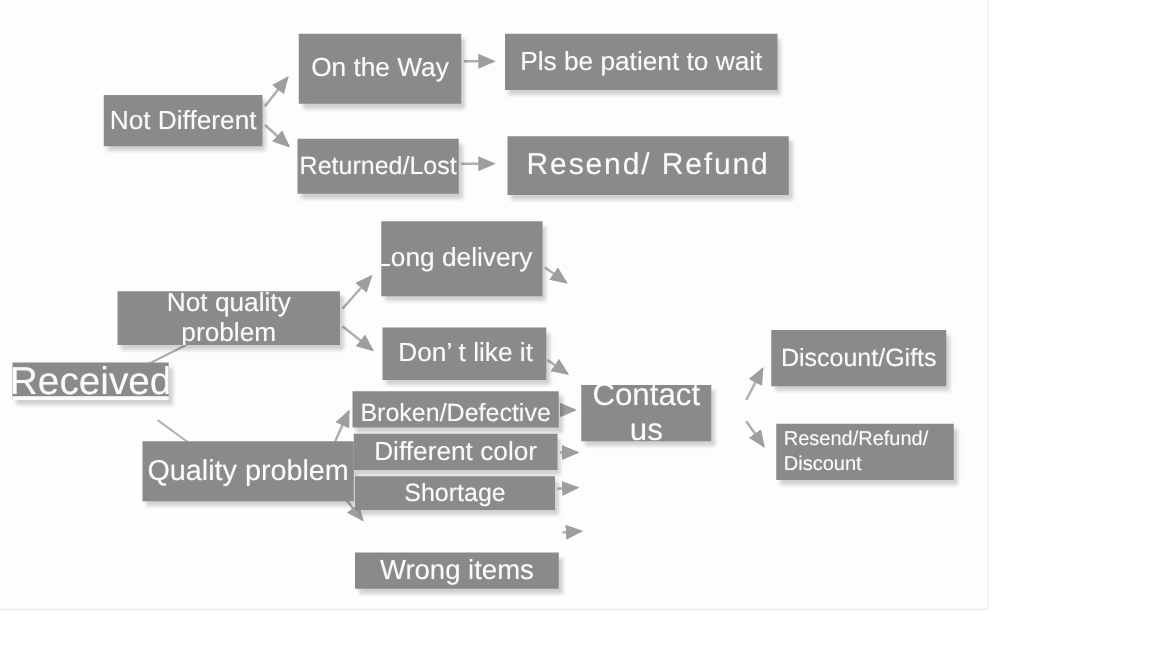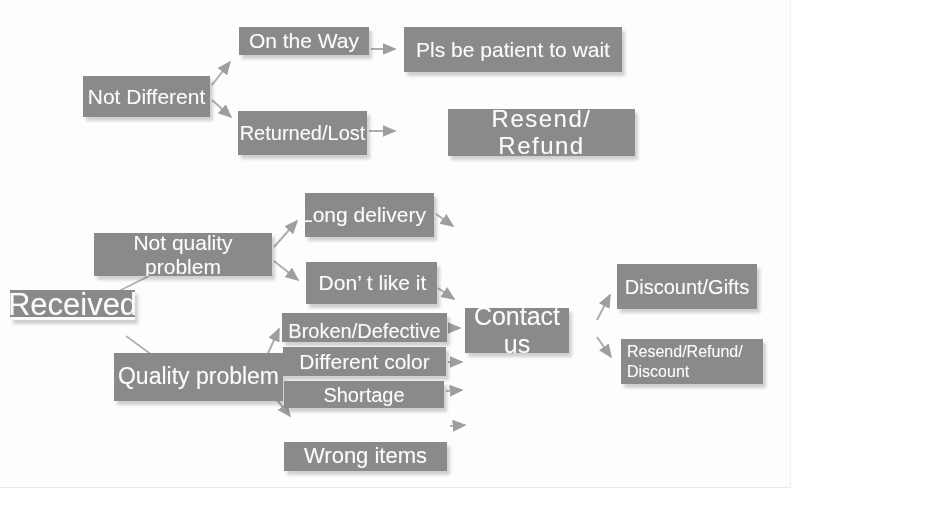--- a/index.html
+++ b/index.html
@@ -34,28 +34,28 @@
     align-items: center;
     justify-content: center;
     text-align: center;
     box-shadow: 3px 4px 3px rgba(0,0,0,0.18);
     overflow: hidden;
     line-height: 1.1;
     text-shadow: 0 0 1px rgba(255,255,255,0.35);
   }
   
   .n-not-received          { left: 83px;  top: 76px;  width: 127px; height: 41px; font-size: 21px; }
-  .n-on-the-way            { left: 239px; top: 27px;  width: 130px; height: 28px; font-size: 21px; }
+  .n-on-the-way            { left: 239px; top: 27px;  width: 130px; height: 56px; font-size: 21px; }
   .n-pls-be-patient        { left: 404px; top: 27px;  width: 218px; height: 45px; font-size: 21px; }
   .n-returned-lost         { left: 238px; top: 111px; width: 129px; height: 44px; font-size: 20px; }
-  .n-resend-refund         { left: 406px; top: 109px; width: 187px; height: 47px; font-size: 24px; letter-spacing: 1.5px; margin-left: 42px; }
+  .n-resend-refund         { left: 406px; top: 109px; width: 225px; height: 47px; font-size: 24px; letter-spacing: 1.5px; }
   .n-received              { left: 10px;  top: 290px; width: 125px; height: 30px; font-size: 31px; text-decoration: underline; }
   .n-not-quality-problem   { left: 94px;  top: 233px; width: 178px; height: 43px; font-size: 21px; justify-content: flex-end; }
   .n-quality-problem       { left: 94px;  top: 353px; width: 169px; height: 48px; font-size: 23px; margin-left: 20px; }
-  .n-long-delivery         { left: 305px; top: 193px; width: 129px; height: 44px; font-size: 21px; justify-content: flex-start; }
+  .n-long-delivery         { left: 305px; top: 177px; width: 129px; height: 60px; font-size: 21px; justify-content: flex-start; }
   .n-long-delivery span    { margin-left: -4px; white-space: nowrap; }
   .n-dont-like-it          { left: 306px; top: 262px; width: 131px; height: 42px; font-size: 21px; justify-content: center; }
   .n-dont-like-it span     { margin-left: 2px; white-space: nowrap; }
   .n-broken-defective      { left: 282px; top: 313px; width: 165px; height: 29px; font-size: 20px; align-items: flex-end; }
   .n-different-color       { left: 283px; top: 347px; width: 163px; height: 29px; font-size: 21px; }
   .n-shortage              { left: 284px; top: 381px; width: 160px; height: 27px; font-size: 20px; }
   .n-wrong-items           { left: 284px; top: 414px; width: 163px; height: 29px; font-size: 22px; margin-top: 28px; }
   .n-contact-us            { left: 465px; top: 308px; width: 104px; height: 45px; font-size: 25px; }
   .n-discount-gifts        { left: 617px; top: 264px; width: 140px; height: 45px; font-size: 20px; }
   .n-resend-refund-discount{ left: 621px; top: 339px; width: 142px; height: 45px; font-size: 16px;

